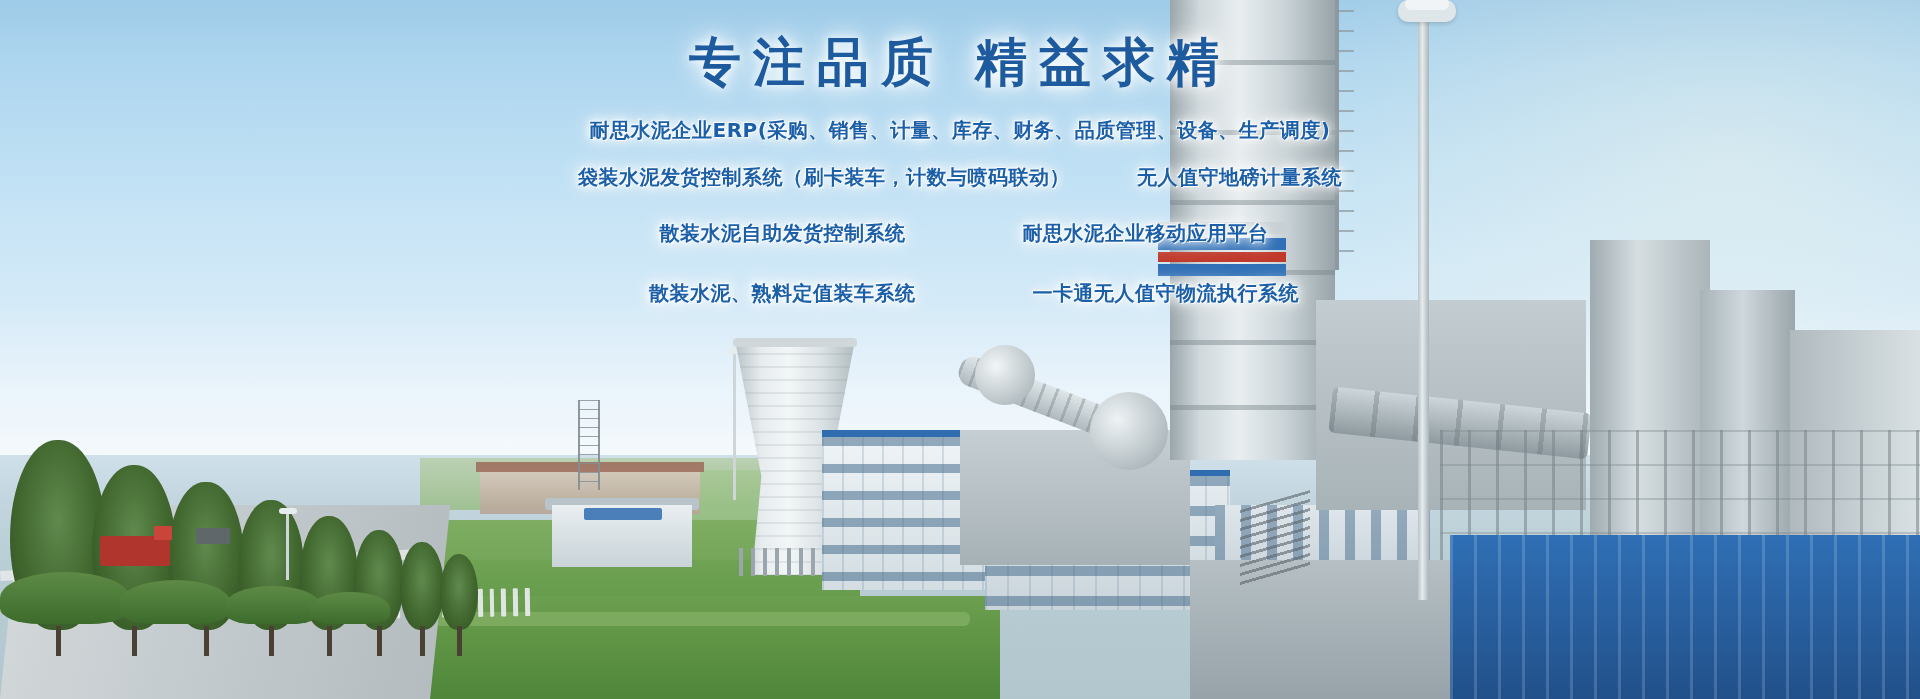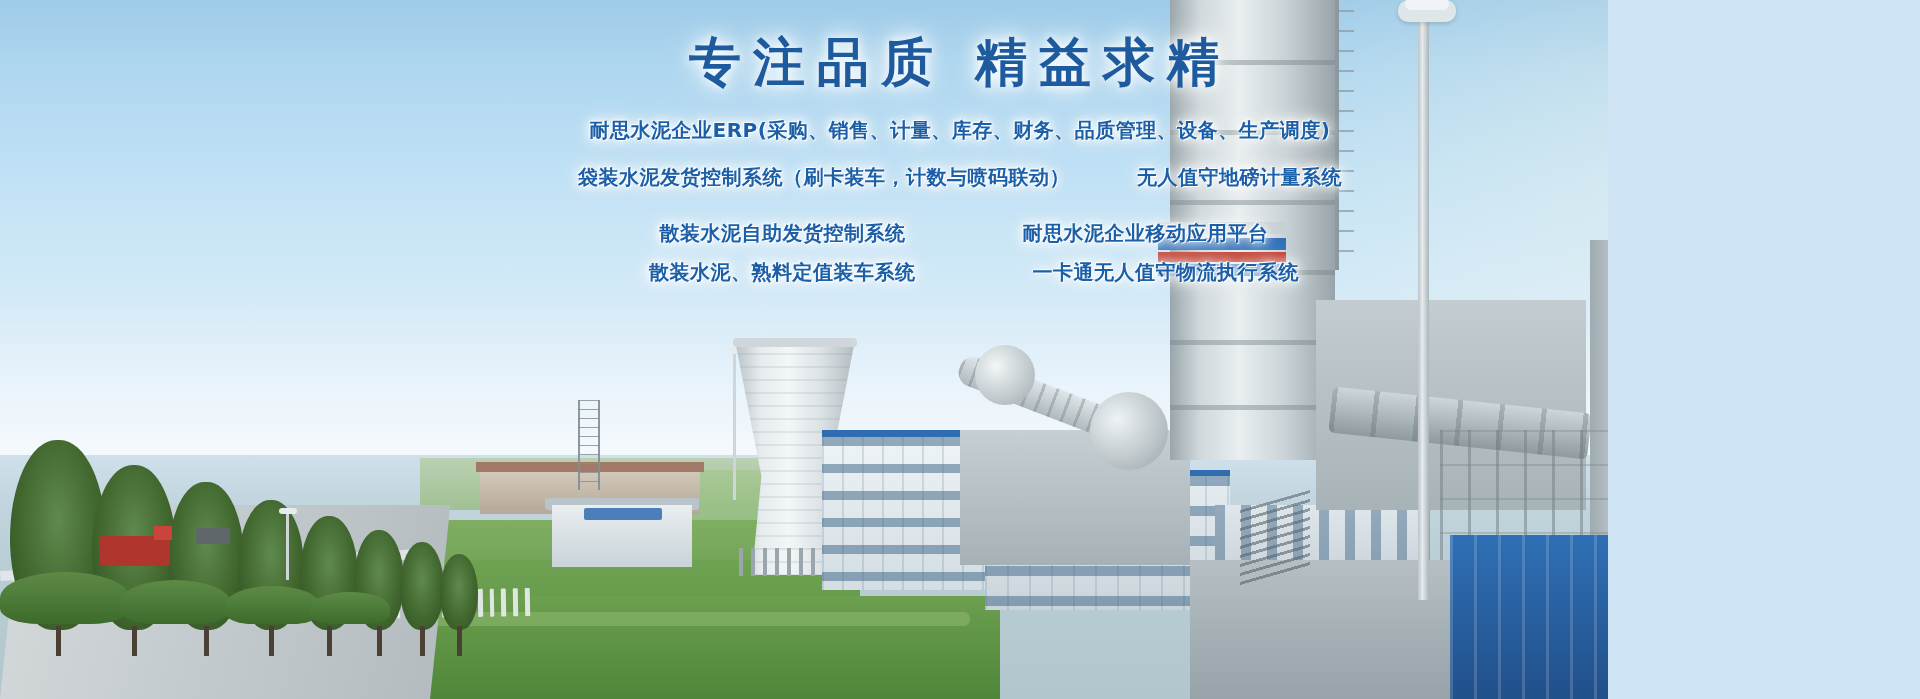--- a/index.html
+++ b/index.html
@@ -5,21 +5,21 @@
   * { margin:0; padding:0; box-sizing:border-box; }
   html,body { width:1920px; height:699px; overflow:hidden; }
   body {
     font-family:"DejaVu Sans","Liberation Sans",sans-serif;
     background:#cfe4f4;
   }
 
   
   .banner {
     position:relative;
-    width:1608px; height:699px;
+    width:1920px; height:699px;
     overflow:hidden;
     background:#bcdcf2;
   }
 
   
   .sky {
     position:absolute; left:0; top:0; width:1920px; height:560px;
     background:
       linear-gradient(to bottom,
         #9ecbe8 0%,
@@ -391,21 +391,21 @@
     text-shadow:
       0 0 8px rgba(255,255,255,1),
       0 0 14px rgba(255,255,255,.98),
       0 0 22px rgba(255,255,255,.92),
       1px 1px 0 rgba(255,255,255,.9),
       -1px -1px 0 rgba(255,255,255,.9);
   }
   .l1 { top:114px; }
   .l2 { top:161px; }
   .l3 { top:217px;padding-left:8px; }
-  .l4 { top:256px;padding-left:28px; }
+  .l4 { top:277px;padding-left:28px; }
   .gap-a { display:inline-block; width:36px; }
   .gap-b { display:inline-block; width:86px; }
 </style>
 </head>
 <body>
 
 <div class="banner">
 
   <div class="photo-bg">
 

